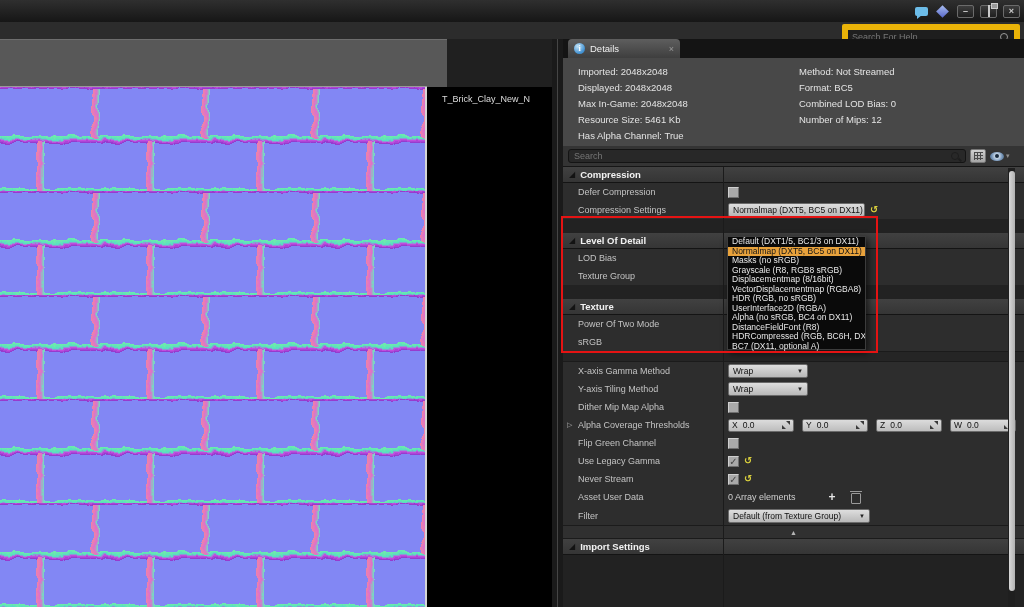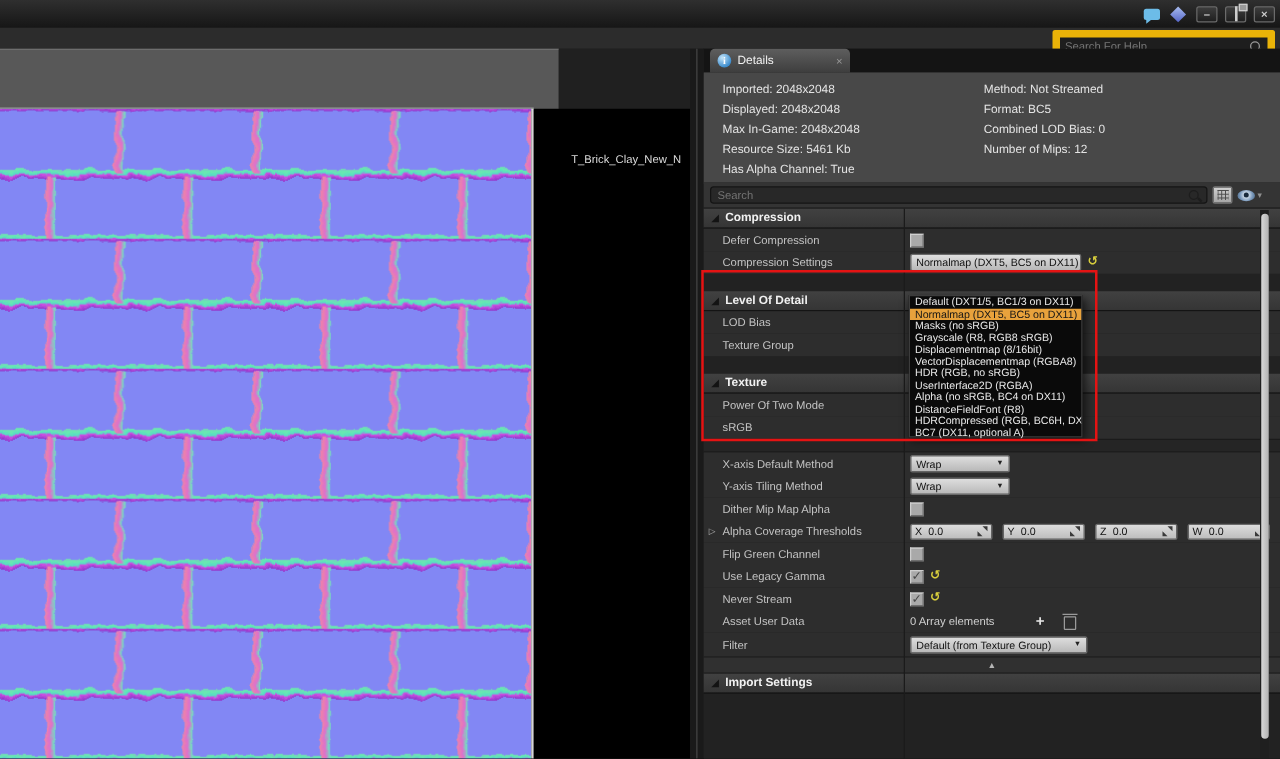--- a/index.html
+++ b/index.html
@@ -26,36 +26,36 @@
   .mag::after{content:'';position:absolute;width:4px;height:1.5px;background:#9a9a9a;transform:rotate(45deg);right:-3.5px;bottom:-1.5px;}
   .mag.dark{border-color:#1d1d1d;}
   .mag.dark::after{background:#1d1d1d;}
   
   #vp-toolbar{position:absolute;left:0;top:39px;width:447px;height:48px;background:#585858;border-top:1px solid #6e6e6e;}
   #upper-gap{position:absolute;left:447px;top:39px;width:105px;height:48px;background:#202020;}
   #tex-topline{position:absolute;left:0;top:86px;width:427px;height:1px;background:#9a9a9a;}
   #texture{position:absolute;left:0;top:87px;width:425px;height:520px;}
   #tex-rightline{position:absolute;left:425px;top:87px;width:2px;height:520px;background:#d6d6d6;}
   #black-pane{position:absolute;left:427px;top:87px;width:125px;height:520px;background:#000;}
-  #tex-name{position:absolute;top:7px;right:7px;color:#dcdcdc;font-size:9px;margin-top:28px;}
+  #tex-name{position:absolute;top:7px;right:22px;color:#dcdcdc;font-size:9px;}
   #splitter{position:absolute;left:552px;top:39px;width:11px;height:568px;background:#1a1a1a;}
   #splitter .line{position:absolute;left:5px;top:0;width:1px;height:100%;background:#454545;}
   
   #details{position:absolute;left:563px;top:39px;width:461px;height:568px;background:#262626;}
   #tabwell{position:absolute;left:0;top:0;width:100%;height:19px;background:#141414;}
   #dtab{position:absolute;left:5px;top:0;width:112px;height:19px;border-radius:4px 4px 0 0;
     background:linear-gradient(#5e5e5e,#3e3e3e);display:flex;align-items:center;padding:0 6px;box-sizing:border-box;gap:5px;}
   .infoicon{width:11px;height:11px;border-radius:50%;background:radial-gradient(circle at 35% 30%,#c4e4f8,#3f8fd0 70%);
     color:#fff;font-size:8px;font-weight:bold;text-align:center;line-height:11px;font-family:"Liberation Serif",serif;}
   #dtab .t{color:#f0f0f0;font-size:9.5px;}
   #dtab .x{margin-left:auto;color:#9a9a9a;font-size:9px;}
   #infoblock{position:absolute;left:0;top:19px;width:100%;height:88px;background:#484848;border-bottom:1px solid #1c1c1c;
     font-size:9.5px;color:#e4e4e4;}
   .infocol{position:absolute;top:6px;line-height:16px;white-space:nowrap;}
-  #infoL{left:15px;} #infoR{left:224px;}
+  #infoL{left:15px;} #infoR{left:236px;}
   #searchrow{position:absolute;left:0;top:107px;width:100%;height:21px;background:#343434;
     border-bottom:1px solid #161616;display:flex;align-items:center;padding:0 5px;box-sizing:border-box;gap:4px;}
   #dsearch{width:398px;height:14px;background:#282828;border:1px solid #141414;border-radius:3px;
     display:flex;align-items:center;box-sizing:border-box;}
   #dsearch input{flex:1;background:transparent;border:0;outline:0;color:#7d7d7d;font-size:9px;font-family:inherit;padding:0 5px;height:12px;}
   #gridbtn{width:16px;height:14px;background:linear-gradient(#d0d0d0,#a5a5a5);border:1px solid #777;border-radius:2px;
     display:flex;align-items:center;justify-content:center;box-sizing:border-box;}
   #gridbtn .g{width:9px;height:8px;background-image:linear-gradient(#4a4a4a 1px,transparent 1px),linear-gradient(90deg,#4a4a4a 1px,transparent 1px);background-size:3px 3px;}
   #eyebtn{display:flex;align-items:center;gap:2px;}
   .eye{width:14px;height:9px;background:radial-gradient(circle at 50% 45%,#dfeaf4 15%,#7695b8 60%,#42607f);border-radius:50%;position:relative;}
@@ -265,21 +265,21 @@
       </div>
       <div class="r">
         <span class="lbl">sRGB</span>
         <span class="val">
           <span class="cb"></span>
           <span class="reset">↺</span>
         </span>
       </div>
       <div class="band"></div>
       <div class="r">
-        <span class="lbl">X-axis Default Method</span>
+        <span class="lbl">X-axis Gamma Method</span>
         <span class="val">
           <span class="combo" style="width:80px;">
             <span>Wrap</span>
             <span class="arr">▼</span>
           </span>
         </span>
       </div>
       <div class="r">
         <span class="lbl">Y-axis Tiling Method</span>
         <span class="val">

